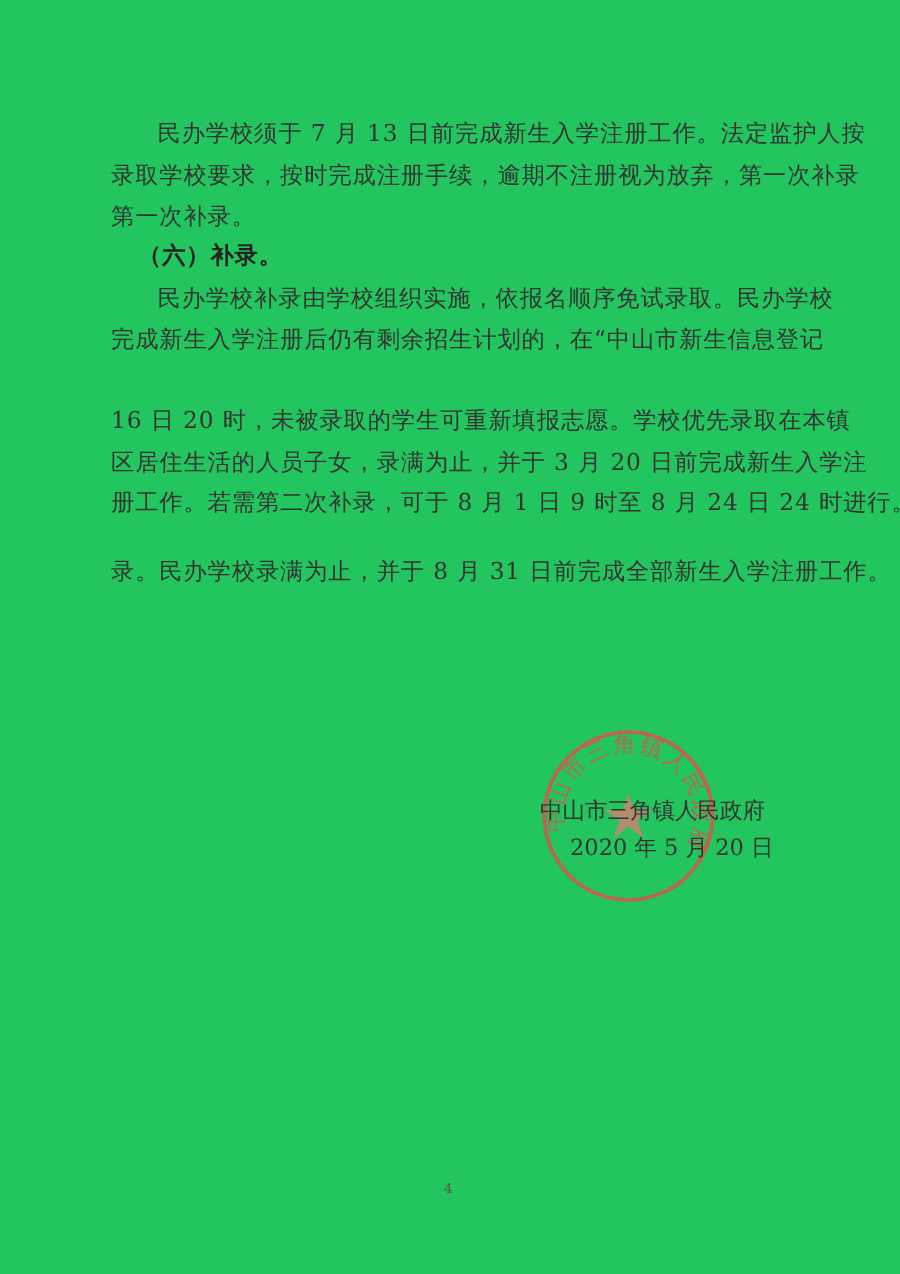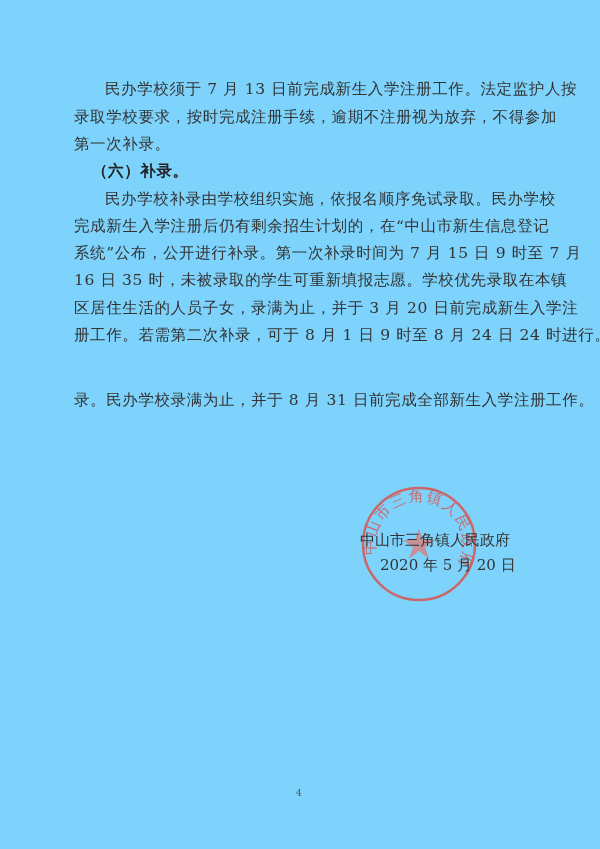--- a/index.html
+++ b/index.html
@@ -1,45 +1,44 @@
 <!DOCTYPE html>
 <html><head>
 <meta charset="utf-8">
 <style>
   html, body { margin: 0; padding: 0; background: #ffffff; }
   body { width: 600px; height: 849px; position: relative; overflow: hidden;
          font-family: "DejaVu Serif", "Liberation Serif", serif; color: #333; }
-  .page { position: absolute; left: 0; top: 0; width: 600px; height: 849px; background: #7dd3fc; }
+  .page { position: absolute; left: 0; top: 0; width: 600px; height: 849px; background: #22c55e; }
   .line { position: absolute; left: 74px; width: 456px; font-size: 15.5px; line-height: 20px;
           white-space: nowrap; letter-spacing: 0.6px; text-align: justify; text-align-last: justify; }
   .line.last { text-align-last: left; }
   .indent { left: 105px; width: 425px; }
-  .heading { left: 92px; font-family: Liberation Serif, serif; font-weight: bold; color: #222; text-align-last: left; }
+  .heading { left: 92px; font-family: Liberation Mono, monospace; font-weight: bold; color: #222; text-align-last: left; }
   .seal { position: absolute; left: 360px; top: 485px; width: 118px; height: 118px; }
   .sign { position: absolute; font-size: 15px; color: #333; white-space: nowrap; }
   .pagenum { position: absolute; left: 296px; top: 788px; font-size: 9px; color: #555; }
 </style>
 </head>
 <body>
 
 <div class="page">
 
   <div class="line indent" style="top:79px">民办学校须于 7 月 13 日前完成新生入学注册工作。法定监护人按</div>
-  <div class="line" style="top:107px">录取学校要求，按时完成注册手续，逾期不注册视为放弃，不得参加</div>
+  <div class="line" style="top:107px">录取学校要求，按时完成注册手续，逾期不注册视为放弃，第一次补录</div>
   <div class="line last" style="top:134px">第一次补录。</div>
 
   <div class="line heading" style="top:161px">（六）补录。</div>
 
   <div class="line indent" style="top:189px">民办学校补录由学校组织实施，依报名顺序免试录取。民办学校</div>
   <div class="line" style="top:216px">完成新生入学注册后仍有剩余招生计划的，在“中山市新生信息登记</div>
-  <div class="line" style="top:243px">系统”公布，公开进行补录。第一次补录时间为 7 月 15 日 9 时至 7 月</div>
-  <div class="line" style="top:270px">16 日 35 时，未被录取的学生可重新填报志愿。学校优先录取在本镇</div>
+  <div class="line" style="top:270px">16 日 20 时，未被录取的学生可重新填报志愿。学校优先录取在本镇</div>
   <div class="line" style="top:298px">区居住生活的人员子女，录满为止，并于 3 月 20 日前完成新生入学注</div>
   <div class="line" style="top:325px">册工作。若需第二次补录，可于 8 月 1 日 9 时至 8 月 24 日 24 时进行。</div>
-  <div class="line" style="top:390px">录。民办学校录满为止，并于 8 月 31 日前完成全部新生入学注册工作。</div>
+  <div class="line" style="top:371px">录。民办学校录满为止，并于 8 月 31 日前完成全部新生入学注册工作。</div>
 
   <svg class="seal" viewBox="0 0 118 118">
     <defs>
       <path id="sealArc" d="M 18 76 A 44 44 0 1 1 100 76"></path>
     </defs>
     <circle cx="59" cy="59" r="56" fill="none" stroke="#d9534f" stroke-width="2.5" opacity="0.85"></circle>
     <text font-size="15" fill="#d9534f" opacity="0.8" letter-spacing="2" font-family="DejaVu Sans, sans-serif">
       <textPath href="#sealArc" startOffset="4%">中山市三角镇人民政府</textPath>
     </text>
     <polygon points="59,44 63,55 75,55 65,62 69,74 59,66 49,74 53,62 43,55 55,55" fill="#e07a76" opacity="0.75"></polygon>

